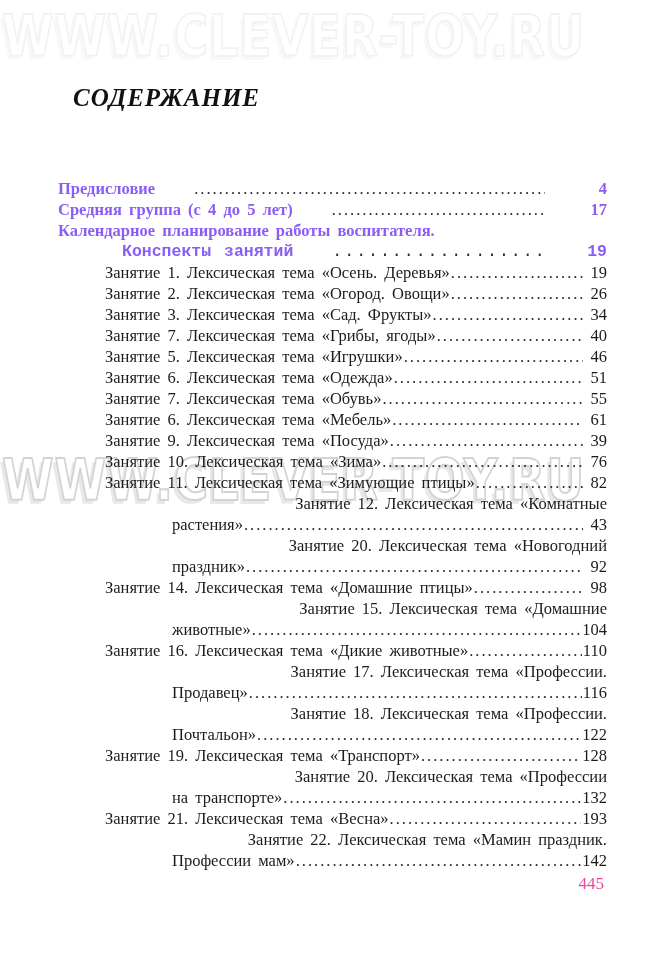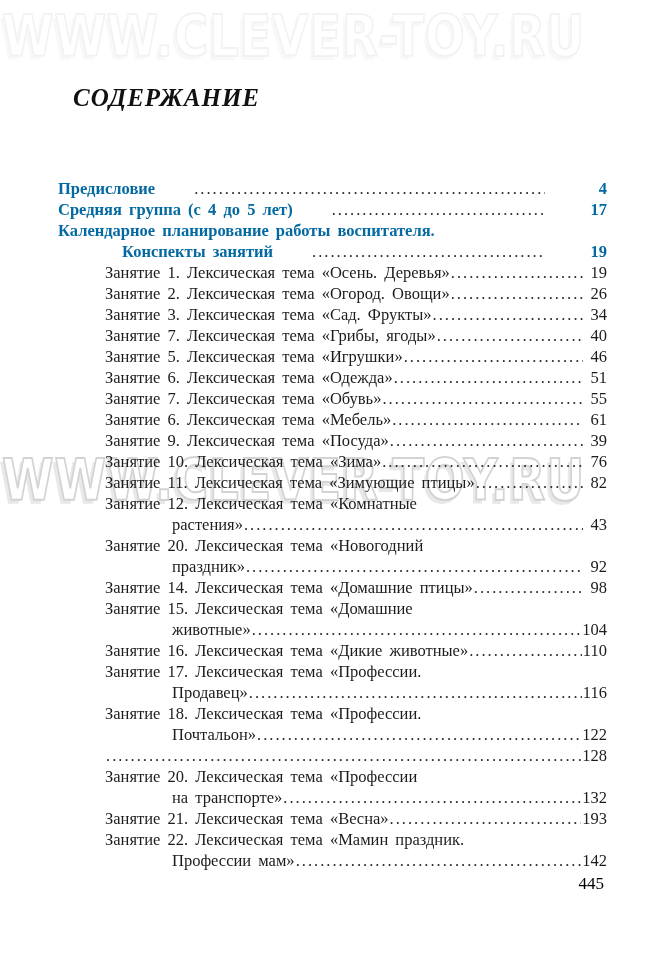--- a/index.html
+++ b/index.html
@@ -54,24 +54,24 @@
   }
   .toc { margin-top: 66px; }
   .toc-row {
     display: flex;
     align-items: baseline;
     font-size: 16.5px;
     line-height: 21px;
     word-spacing: 3px;
     white-space: nowrap;
   }
-  .toc-row.bold { font-weight: bold; color: #0369a1; gap: 38px; }
+  .toc-row.bold { font-weight: bold; color: #8b5cf6; gap: 38px; }
   .toc-row.indent-0 { padding-left: 0; }
-  .toc-row.indent-1 { padding-left: 47px; }
-  .toc-row.indent-2 { padding-left: 64px; }
+  .toc-row.indent-1 { padding-left: 47px; justify-content: flex-end; }
+  .toc-row.indent-2 { padding-left: 64px; font-family: Liberation Mono, monospace; }
   .toc-row.indent-3 { padding-left: 114px; }
   .toc-label { flex: 0 0 auto; }
   .toc-dots {
     flex: 1 1 auto;
     overflow: hidden;
     white-space: nowrap;
     min-width: 0;
     font-weight: normal;
     color: #2a2a2a;
     padding-left: 1px;
@@ -85,21 +85,21 @@
     min-width: 23px;
     text-align: right;
     padding-left: 1px;
   }
   .folio {
     position: absolute;
     top: 874px;
     right: 52px;
     z-index: 1;
     font-size: 17px;
-    color: #000000;
+    color: #ec4899;
   }
 </style>
 </head>
 <body>
 
 <div class="page">
 
   <div class="watermark watermark-top">WWW.CLEVER-TOY.RU</div>
 
   <div class="watermark watermark-mid">WWW.CLEVER-TOY.RU</div>
@@ -258,20 +258,21 @@
 
   </div>
 
   <div class="toc-row indent-3">
     <span class="toc-label">Почтальон»</span>
     <span class="toc-dots"></span>
     <span class="toc-page">122</span>
   </div>
 
   <div class="toc-row indent-1">
+    <span class="toc-label">Занятие 19. Лексическая тема «Транспорт»</span>
     <span class="toc-dots"></span>
     <span class="toc-page">128</span>
   </div>
 
   <div class="toc-row indent-1">
     <span class="toc-label">Занятие 20. Лексическая тема «Профессии</span>
 
   </div>
 
   <div class="toc-row indent-3">

